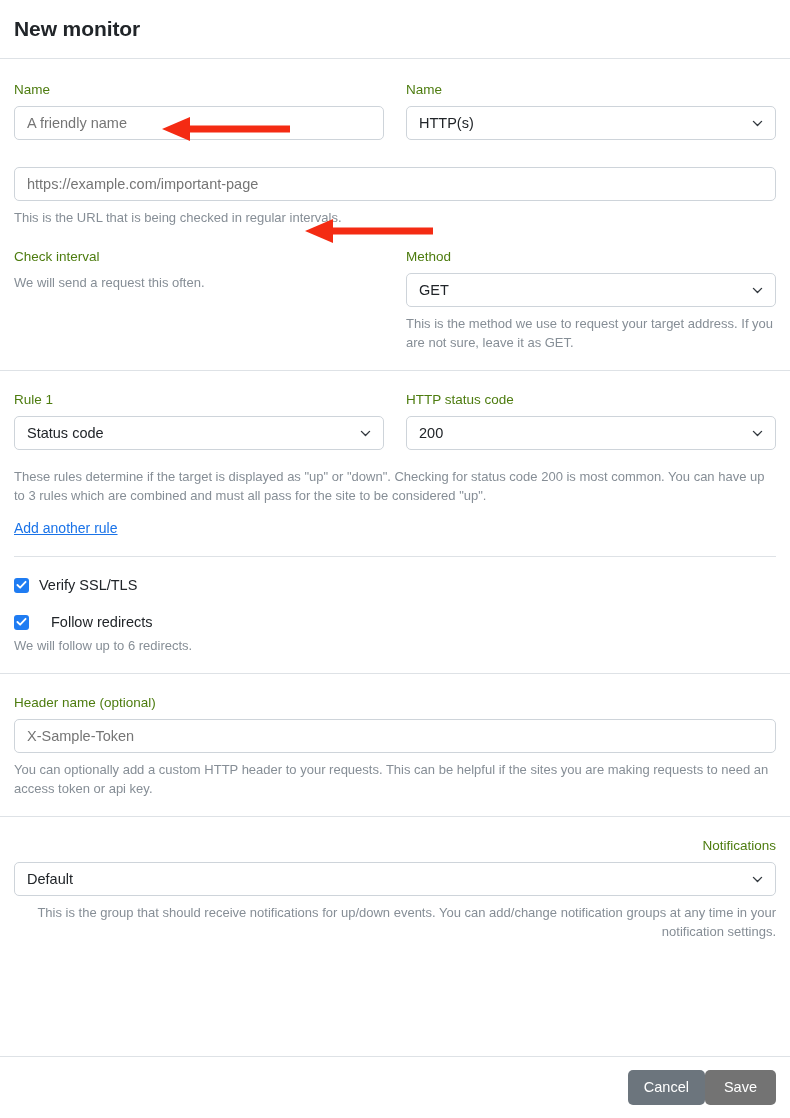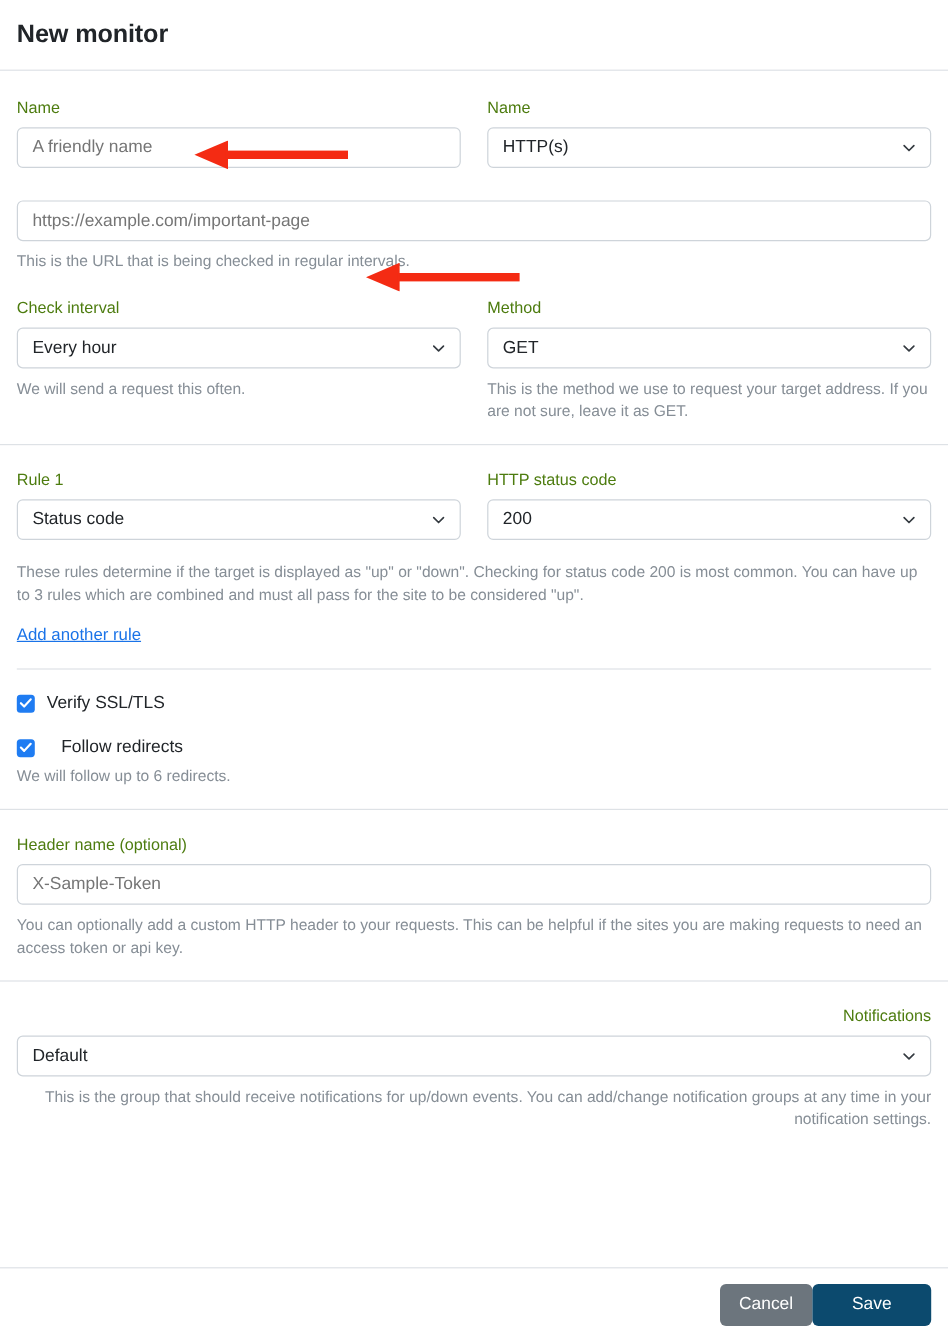--- a/index.html
+++ b/index.html
@@ -148,21 +148,21 @@
     border: 0;
     border-radius: 5px;
     font-size: 14.5px;
     font-family: "Liberation Sans", sans-serif;
     padding: 9px 16px;
     color: #fff;
     cursor: pointer;
     line-height: 17px;
   }
   .btn-cancel { background: #6c757d; }
-  .btn-save { background: #0c4a6e; padding: 9px 33px; }
+  .btn-save { background: #737373; padding: 9px 19px; }
 
   
   .anno-arrow {
     position: absolute;
     pointer-events: none;
   }
 </style>
 </head>
 <body>
 
@@ -194,28 +194,20 @@
   
   <div style="padding-top:27px;">
     <input class="control" type="text" placeholder="https://example.com/important-page" style="">
     <div class="help-text">This is the URL that is being checked in regular intervals.</div>
   </div>
 
   
   <div class="two-col" style="padding-top:22px;">
     <div class="col">
       <div class="field-label">Check interval</div>
-      <div class="control select-control">
-        <span>Every hour</span>
-        <span class="chev">
-          <svg viewBox="0 0 16 16" fill="none" stroke="currentColor" stroke-width="1.7" stroke-linecap="round" stroke-linejoin="round">
-              <path d="M3 6l5 5 5-5"></path>
-            </svg>
-        </span>
-      </div>
       <div class="help-text">We will send a request this often.</div>
     </div>
     <div class="col">
       <div class="field-label">Method</div>
       <div class="control select-control">
         <span>GET</span>
         <span class="chev">
           <svg viewBox="0 0 16 16" fill="none" stroke="currentColor" stroke-width="1.7" stroke-linecap="round" stroke-linejoin="round">
               <path d="M3 6l5 5 5-5"></path>
             </svg>

